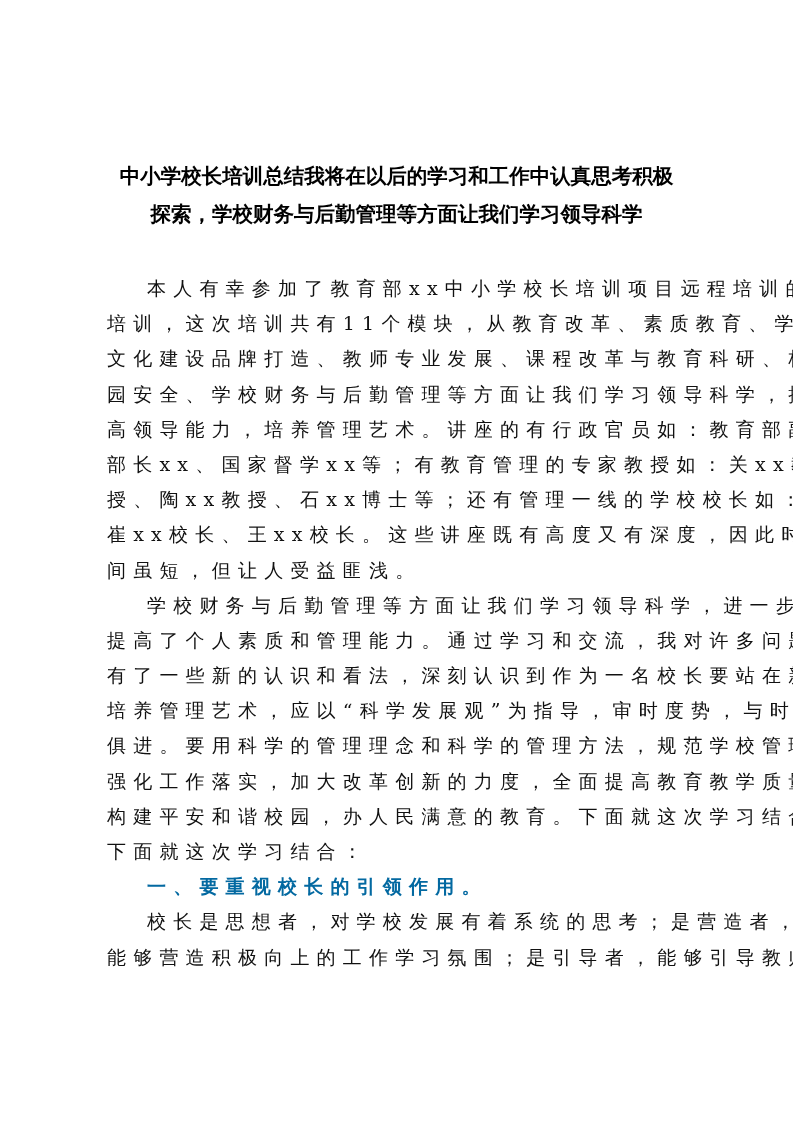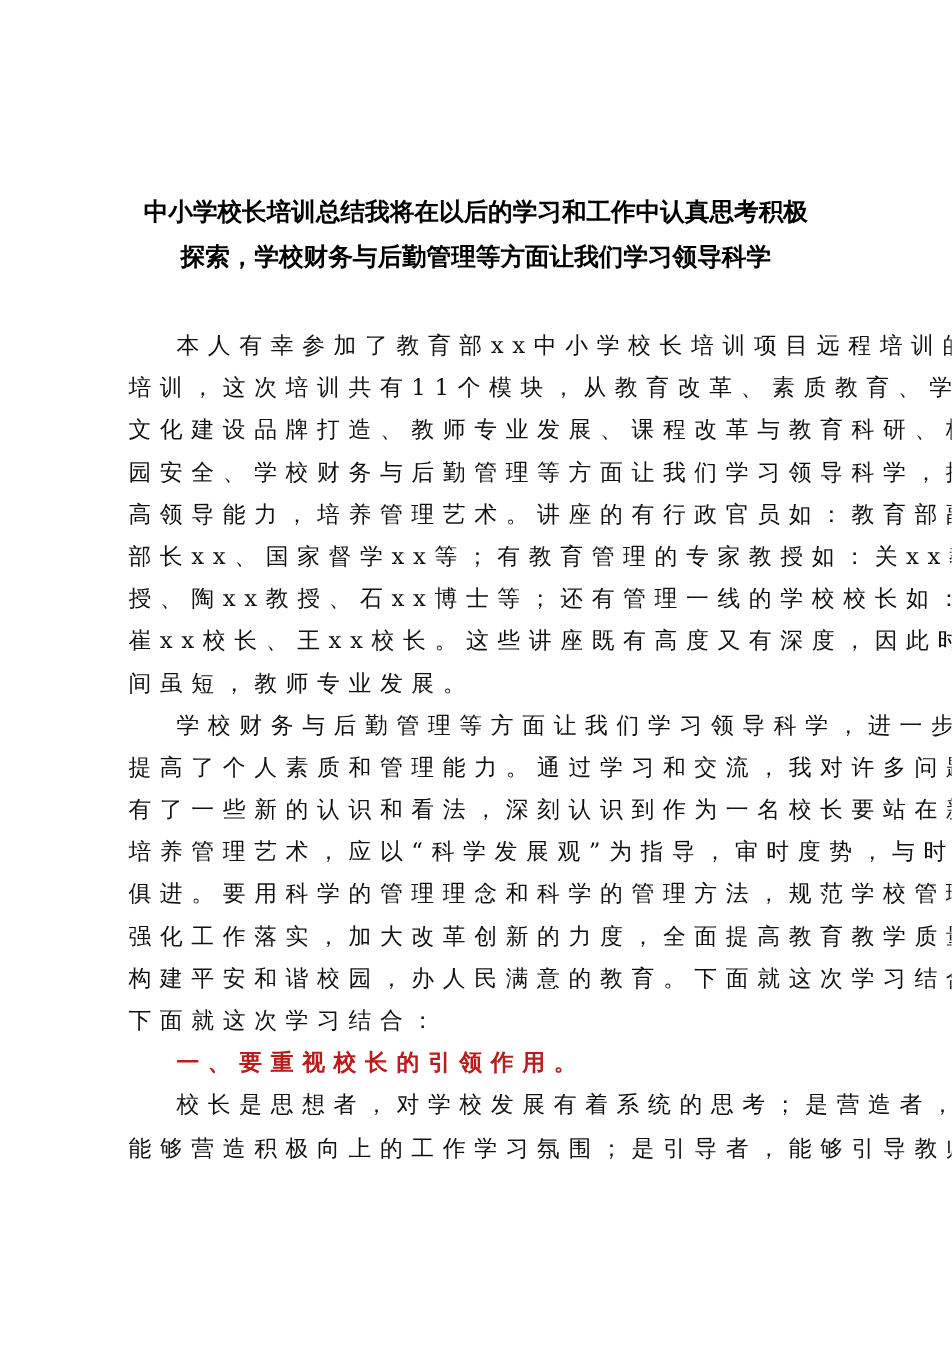--- a/index.html
+++ b/index.html
@@ -56,21 +56,21 @@
       height: 35.2px;
     }
     .line.indent {
       padding-left: 40px;
     }
     .line.last {
       letter-spacing: 7.2px;
     }
     .heading {
       font-weight: bold;
-      color: #b91c1c;
+      color: #0369a1;
     }
   </style>
 </head>
 <body>
 
 <div class="page">
 
   <div class="title">
     <span class="title-line">中小学校长培训总结我将在以后的学习和工作中认真思考积极</span>
     <span class="title-line">探索，学校财务与后勤管理等方面让我们学习领导科学</span>
@@ -79,21 +79,21 @@
   <div class="body-text">
 
     <span class="line indent">本人有幸参加了教育部xx中小学校长培训项目远程培训的</span>
     <span class="line">培训，这次培训共有11个模块，从教育改革、素质教育、学校</span>
     <span class="line">文化建设品牌打造、教师专业发展、课程改革与教育科研、校</span>
     <span class="line">园安全、学校财务与后勤管理等方面让我们学习领导科学，提</span>
     <span class="line">高领导能力，培养管理艺术。讲座的有行政官员如：教育部副</span>
     <span class="line">部长xx、国家督学xx等；有教育管理的专家教授如：关xx教</span>
     <span class="line">授、陶xx教授、石xx博士等；还有管理一线的学校校长如：</span>
     <span class="line">崔xx校长、王xx校长。这些讲座既有高度又有深度，因此时</span>
-    <span class="line last">间虽短，教师专业发展。</span>
+    <span class="line last">间虽短，但让人受益匪浅。</span>
 
     <span class="line indent">学校财务与后勤管理等方面让我们学习领导科学，进一步</span>
     <span class="line">提高了个人素质和管理能力。通过学习和交流，我对许多问题</span>
     <span class="line">有了一些新的认识和看法，深刻认识到作为一名校长要站在新</span>
     <span class="line">培养管理艺术，应以“科学发展观”为指导，审时度势，与时</span>
     <span class="line">俱进。要用科学的管理理念和科学的管理方法，规范学校管理、</span>
     <span class="line">强化工作落实，加大改革创新的力度，全面提高教育教学质量，</span>
     <span class="line">构建平安和谐校园，办人民满意的教育。下面就这次学习结合</span>
     <span class="line last">下面就这次学习结合：</span>
 

